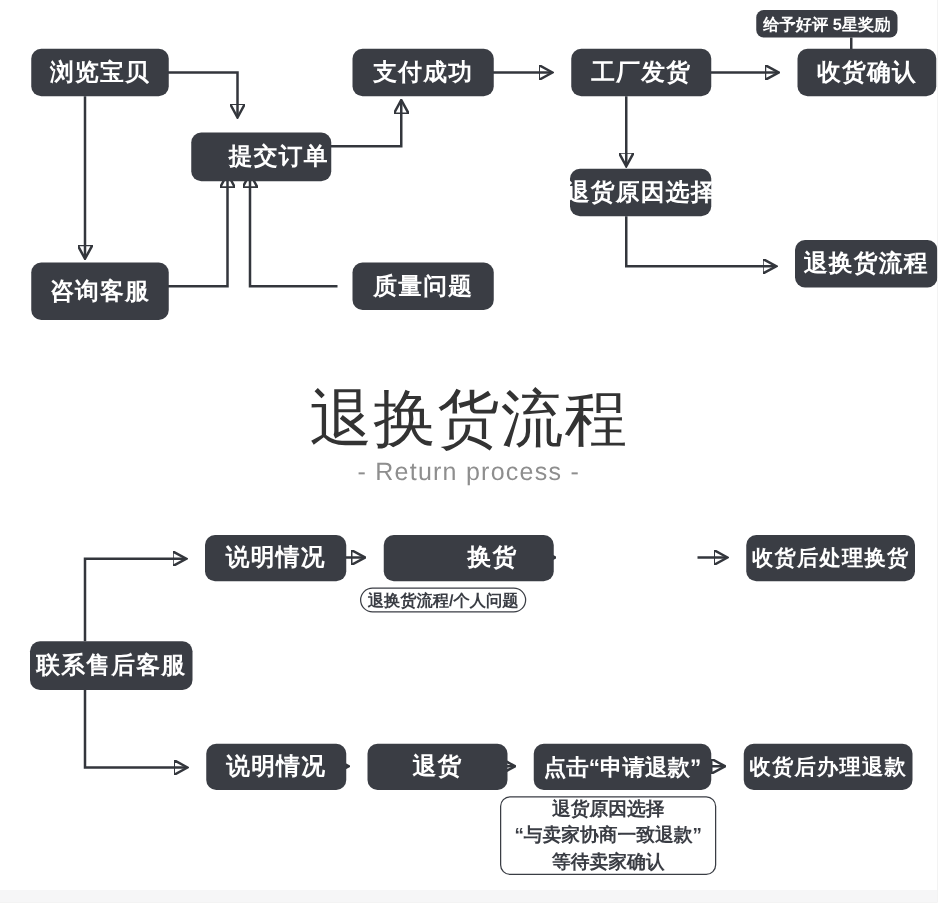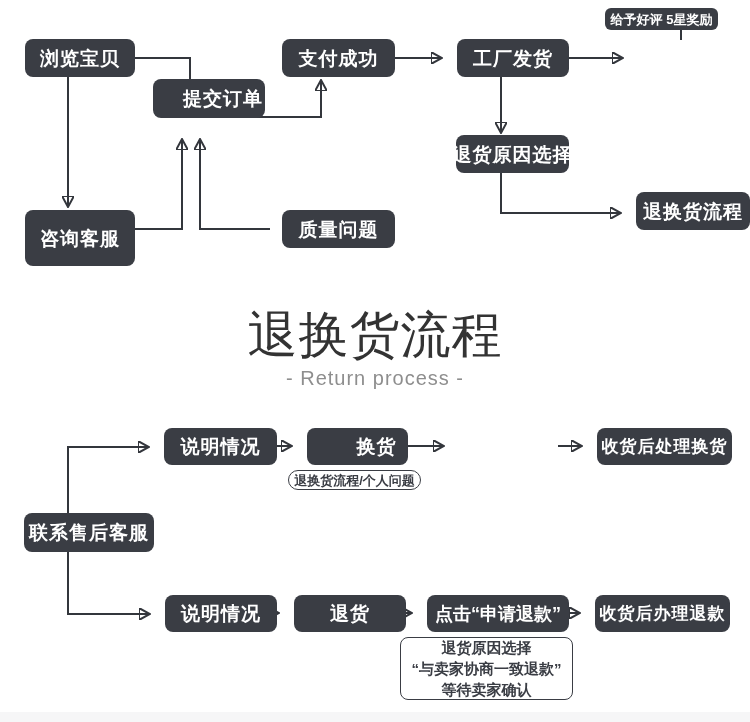--- a/index.html
+++ b/index.html
@@ -84,35 +84,36 @@
     <path d="M68,552 V614 H149" marker-end="url(#ah)"></path>
     <path d="M265,446 H291" marker-end="url(#ah)"></path>
     <path d="M407,446 H443" marker-end="url(#ah)"></path>
     <path d="M558,446 H581" marker-end="url(#ah)"></path>
     <path d="M265,613 H278" marker-end="url(#ah)"></path>
     <path d="M394,613 H411" marker-end="url(#ah)"></path>
     <path d="M557,613 H579" marker-end="url(#ah)"></path>
   </svg>
 
   <div class="node" style="left:13px;top:39px;width:110px;height:38px;">浏览宝贝</div>
-  <div class="node" style="left:141px;top:79px;width:112px;height:39px;padding-left:28px;">提交订单</div>
+  <div class="node" style="left:141px;top:106px;width:112px;height:39px;padding-left:28px;">提交订单</div>
   <div class="node" style="left:270px;top:39px;width:113px;height:38px;">支付成功</div>
-  <div class="node" style="left:13px;top:210px;width:110px;height:56px;">咨询客服</div>
+  <div class="node" style="left:13px;top:210px;width:110px;height:46px;">咨询客服</div>
   <div class="node" style="left:270px;top:210px;width:113px;height:38px;">质量问题</div>
   <div class="node" style="left:445px;top:39px;width:112px;height:38px;">工厂发货</div>
   <div class="badge" style="left:605px;top:8px;width:113px;height:22px;">给予好评 5星奖励</div>
+  <div class="node" style="left:626px;top:39px;width:111px;height:38px;">收货确认</div>
   <div class="node" style="left:444px;top:135px;width:113px;height:38px;">退货原因选择</div>
   <div class="node" style="left:624px;top:192px;width:114px;height:38px;">退换货流程</div>
 
   <div class="title">退换货流程</div>
   <div class="subtitle">- Return process -</div>
 
   <div class="node" style="left:12px;top:513px;width:130px;height:39px;text-align:right;">联系售后客服</div>
   <div class="node" style="left:152px;top:428px;width:113px;height:37px;">说明情况</div>
-  <div class="node" style="left:295px;top:428px;width:101px;height:37px;padding-left:38px;">换货</div>
+  <div class="node" style="left:295px;top:428px;width:136px;height:37px;padding-left:38px;">换货</div>
   <div class="pill" style="left:288px;top:470px;width:133px;height:20px;">退换货流程/个人问题</div>
   <div class="node" style="left:585px;top:428px;width:135px;height:37px;font-size:17px;">收货后处理换货</div>
   <div class="node" style="left:153px;top:595px;width:112px;height:37px;">说明情况</div>
   <div class="node" style="left:282px;top:595px;width:112px;height:37px;">退货</div>
   <div class="node" style="left:415px;top:595px;width:142px;height:37px;font-size:18px;letter-spacing:0;">点击“申请退款”</div>
   <div class="node" style="left:583px;top:595px;width:135px;height:37px;font-size:17px;">收货后办理退款</div>
 
   <div class="note" style="left:400px;top:637px;width:173px;height:63px;">
     <div>退货原因选择</div>
     <div>“与卖家协商一致退款”</div>

